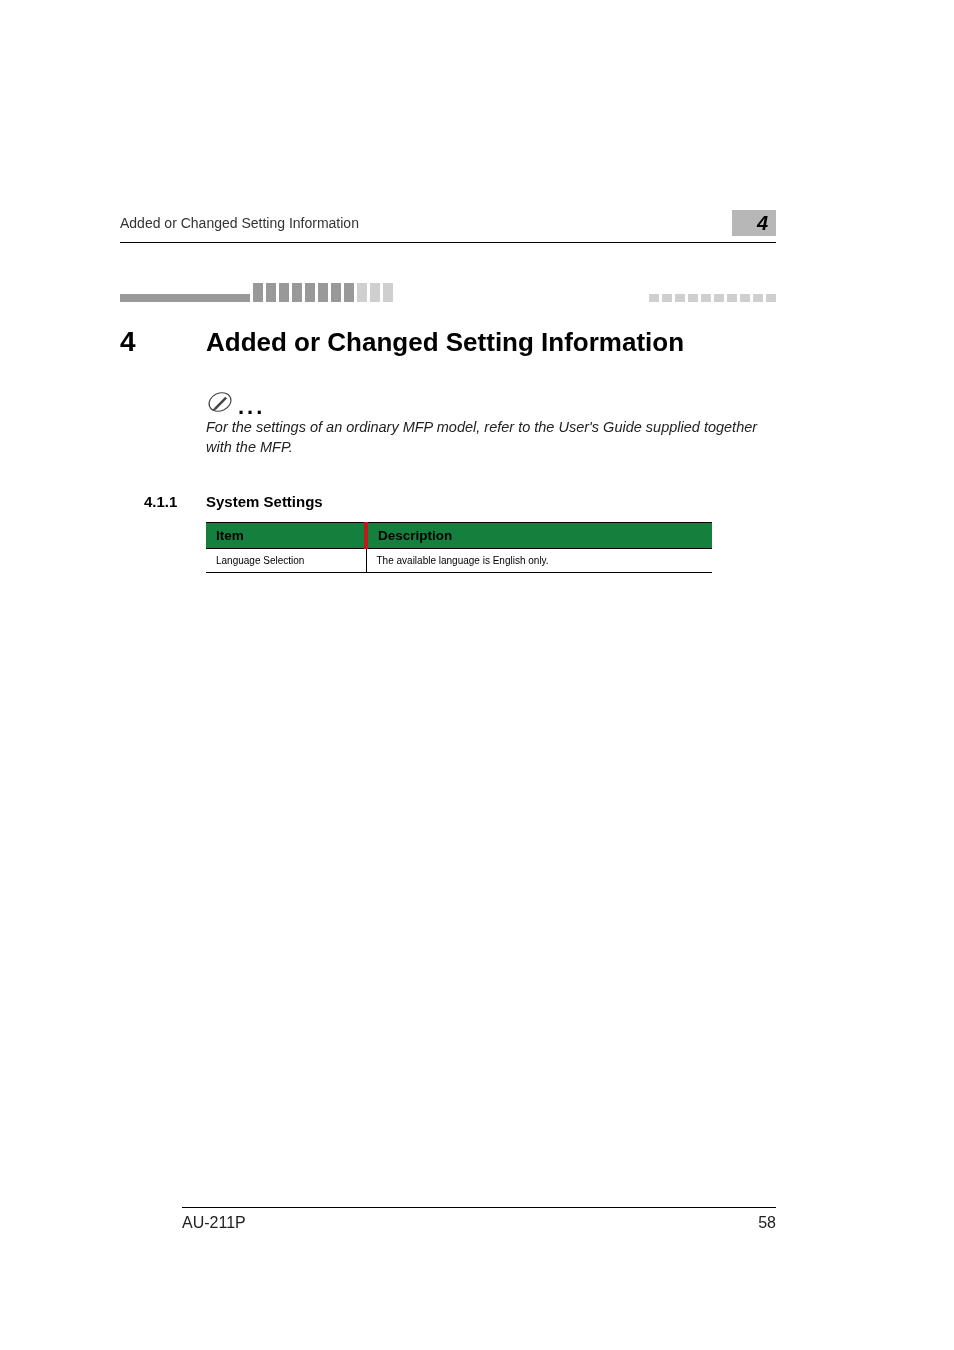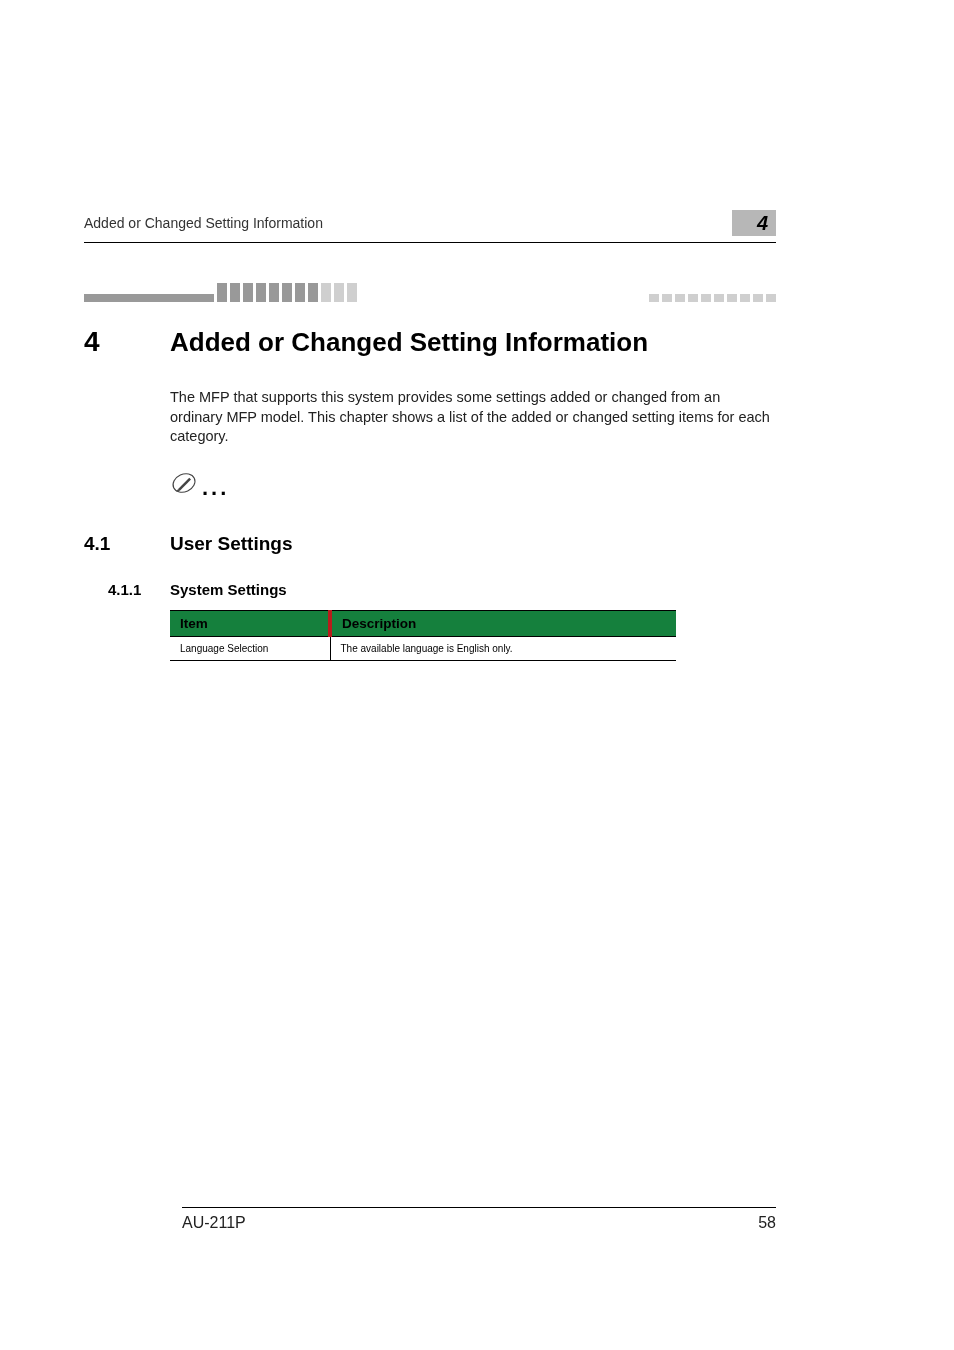--- a/index.html
+++ b/index.html
@@ -8,21 +8,21 @@
     box-sizing: border-box;
   }
   body {
     font-family: Arial, Helvetica, sans-serif;
     width: 954px;
     height: 1350px;
     background: #ffffff;
     position: relative;
   }
   .page {
-    padding: 210px 178px 0 84px;
+    padding: 210px 178px 0 120px;
     position: relative;
   }
   .running-header {
     display: flex;
     align-items: center;
     margin-bottom: 6px;
   }
   .running-header-text {
     font-size: 14px;
     color: #333333;
@@ -255,37 +255,33 @@
       <div class="seg2"></div>
         <div class="seg2"></div>
     </div>
   </div>
 
   <div class="h1-row">
     <span class="h1-num">4</span>
     <span class="h1-text">Added or Changed Setting Information</span>
   </div>
 
-  <p class="body-text">The MFP that supports this system provides some settings added or changed from an ordinary MFP model. This chapter shows a list of the added or changed setting items for each category.</p>
 
   <div class="note-block">
     <div class="note-icon-row">
       <svg class="pencil-svg" viewBox="0 0 32 32">
         <ellipse cx="16" cy="16" rx="13" ry="10" fill="none" stroke="#444" stroke-width="1.3" transform="rotate(-25 16 16)"></ellipse>
         <path d="M9 23 L22 10 L24 12 L11 25 Z" fill="#444"></path>
         <path d="M9 23 L7 26 L11 25 Z" fill="#444"></path>
       </svg>
       <span class="dots">...</span>
     </div>
-  </div>
-
-  <div class="h2-row">
-    <span class="h2-num">4.1</span>
-    <span class="h2-text">User Settings</span>
-  </div>
+    <div class="note-text">For the settings of an ordinary MFP model, refer to the User's Guide supplied together with the MFP.</div>
+  </div>
+
 
   <div class="h3-row">
     <span class="h3-num">4.1.1</span>
     <span class="h3-text">System Settings</span>
   </div>
 
   <table class="info-table">
     <thead>
       <tr>
         <th class="col-item">Item</th>

